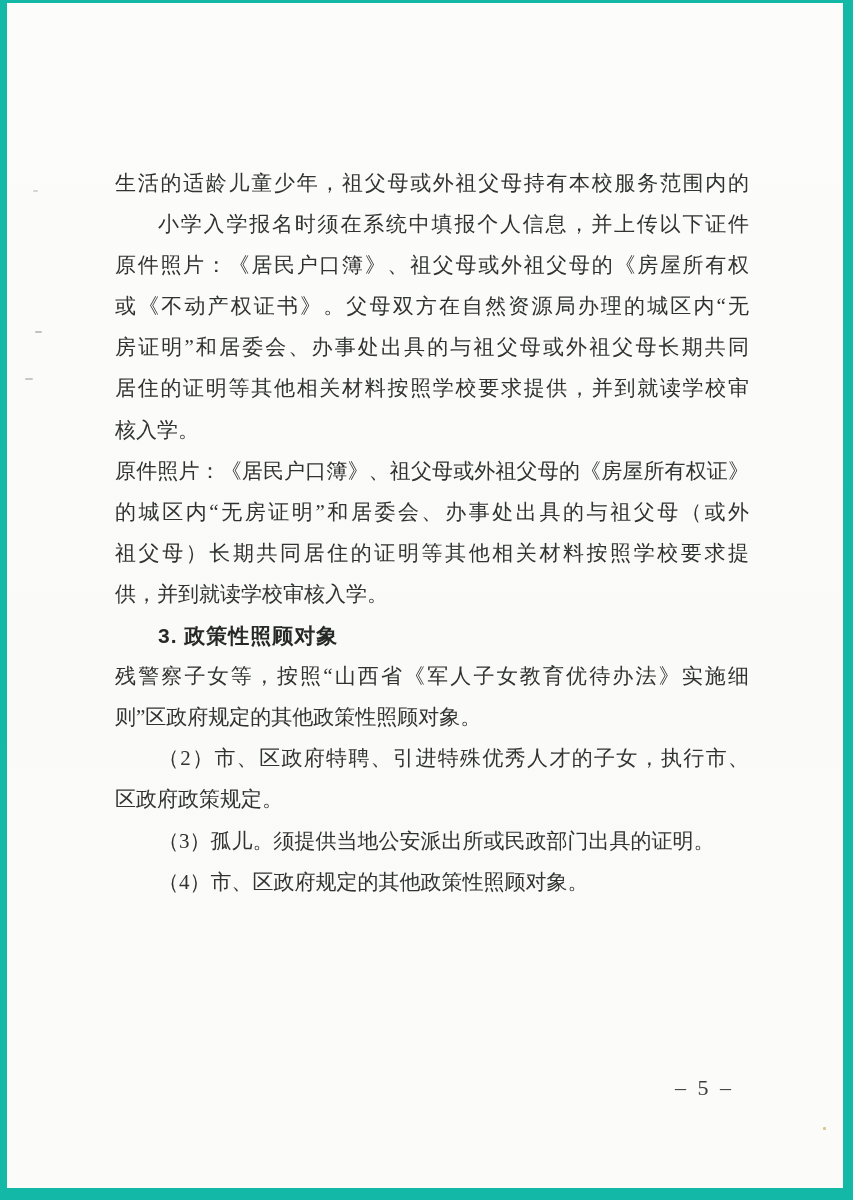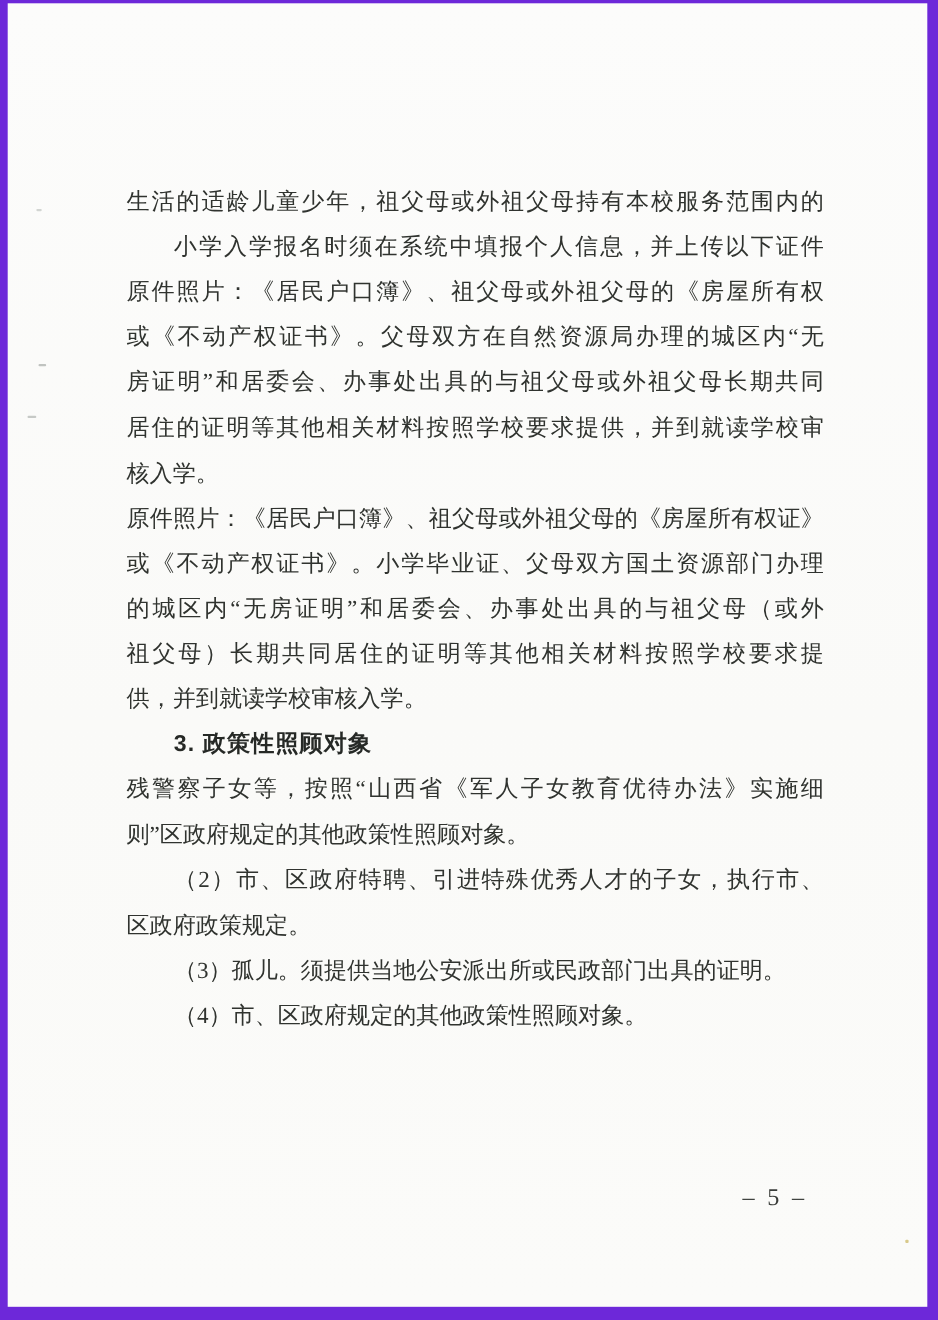--- a/index.html
+++ b/index.html
@@ -1,21 +1,21 @@
 <!DOCTYPE html>
 <html><head>
 <meta charset="utf-8">
 <style>
   html, body { margin: 0; padding: 0; }
   body { background: #111; }
   .viewport {
     position: relative;
     width: 853px;
     height: 1200px;
-    background: #6d28d9;
+    background: #14b8a6;
     overflow: hidden;
     font-family: "Liberation Serif", "DejaVu Serif", serif;
   }
   .sheet {
     position: absolute;
     left: 7px;
     top: 3px;
     width: 836px;
     height: 1185px;
     background: linear-gradient(180deg, #fcfcfb 0%, #fafaf8 55%, #fbfbf9 100%);
@@ -76,21 +76,20 @@
 
     <div class="text-block">
       <div class="line jl">生活的适龄儿童少年，祖父母或外祖父母持有本校服务范围内的</div>
       <div class="line jl ind">小学入学报名时须在系统中填报个人信息，并上传以下证件</div>
       <div class="line jl">原件照片：《居民户口簿》、祖父母或外祖父母的《房屋所有权 证》</div>
       <div class="line jl">或《不动产权证书》。父母双方在自然资源局办理的城区内“无</div>
       <div class="line jl">房证明”和居委会、办事处出具的与祖父母或外祖父母长期共同</div>
       <div class="line jl">居住的证明等其他相关材料按照学校要求提供，并到就读学校审</div>
       <div class="line ll">核入学。</div>
       <div class="line jl">原件照片：《居民户口簿》、祖父母或外祖父母的《房屋所有权证》</div>
-      <div class="line jl">或《不动产权证书》。小学毕业证、父母双方国土资源部门办理</div>
       <div class="line jl">的城区内“无房证明”和居委会、办事处出具的与祖父母（或外</div>
       <div class="line jl">祖父母）长期共同居住的证明等其他相关材料按照学校要求提</div>
       <div class="line ll">供，并到就读学校审核入学。</div>
       <div class="line ll ind heading">3. 政策性照顾对象</div>
       <div class="line jl">残警察子女等，按照“山西省《军人子女教育优待办法》实施细</div>
       <div class="line ll">则”区政府规定的其他政策性照顾对象。</div>
       <div class="line jl ind">（2）市、区政府特聘、引进特殊优秀人才的子女，执行市、</div>
       <div class="line ll">区政府政策规定。</div>
       <div class="line ll ind">（3）孤儿。须提供当地公安派出所或民政部门出具的证明。</div>
       <div class="line ll ind">（4）市、区政府规定的其他政策性照顾对象。</div>

